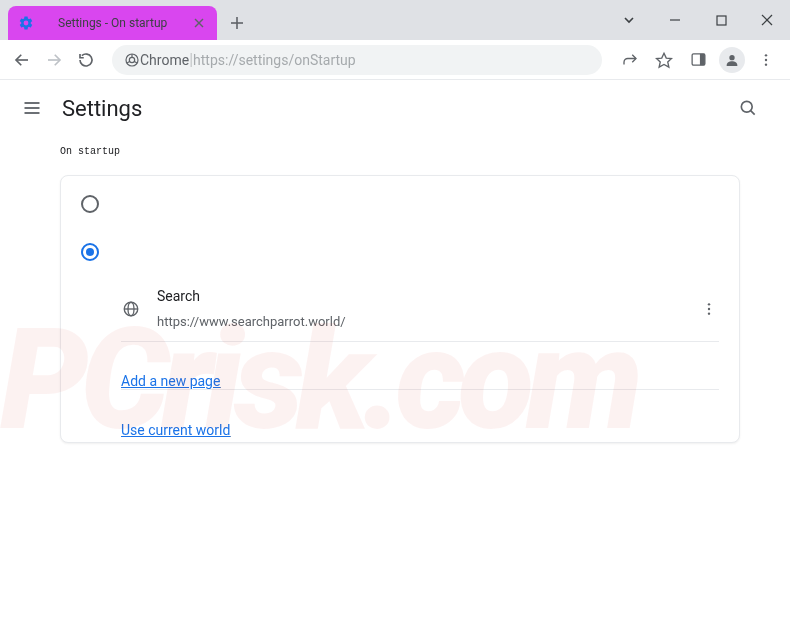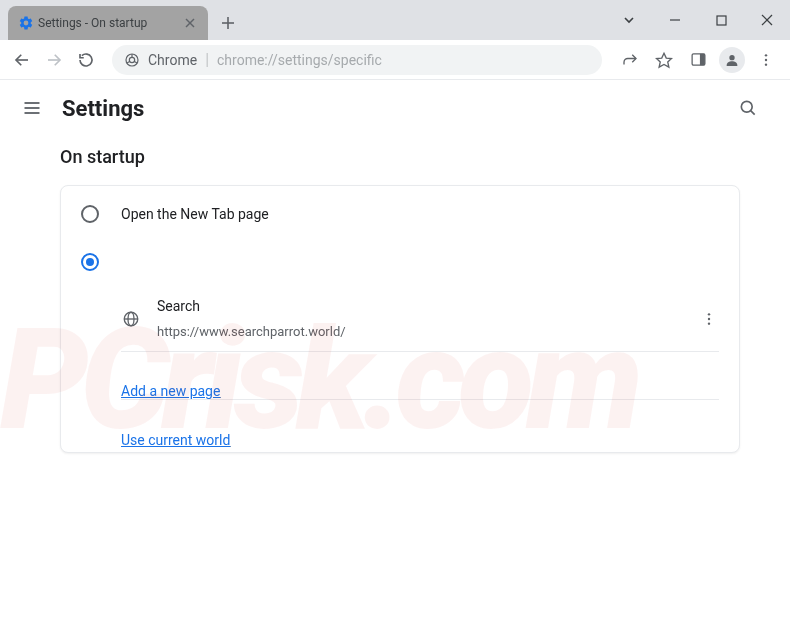--- a/index.html
+++ b/index.html
@@ -1,49 +1,49 @@
 <!DOCTYPE html>
 <html><head>
 <meta charset="utf-8">
 <style>
   * { box-sizing: border-box; margin: 0; padding: 0; font-family: "Segoe UI", Roboto, Arial, sans-serif; }
   body { width: 790px; height: 640px; background: #fff; overflow: hidden; position: relative; }
   
   
   .title-bar { height: 40px; background: #dfe1e5; display: flex; align-items: flex-end; }
-  .tab { background: #a3a3a3; height: 34px; margin-left: 8px; border-radius: 8px 8px 0 0; display: flex; align-items: center; padding: 0 10px; min-width: 200px; gap: 4px; }
+  .tab { background: #d946ef; height: 34px; margin-left: 8px; border-radius: 8px 8px 0 0; display: flex; align-items: center; padding: 0 10px; min-width: 200px; gap: 24px; }
   .tab-favicon { width: 16px; height: 16px; display: flex; align-items: center; justify-content: center; color: #1a73e8; }
   .tab-title { font-size: 12px; color: #3c4043; flex: 1; }
   .tab-close { width: 16px; height: 16px; display:flex; align-items:center; justify-content:center; color:#5f6368; font-size:14px; }
   .new-tab { width: 28px; height: 28px; display:flex; align-items:center; justify-content:center; color:#5f6368; font-size:18px; margin-left:6px; margin-bottom:3px; }
   .win-controls { margin-left:auto; display:flex; align-items:center; height:40px; }
   .win-btn { width:46px; height:32px; display:flex; align-items:center; justify-content:center; color:#3c4043; }
   
   
   .toolbar { height: 40px; background:#fff; display:flex; align-items:center; padding:0 8px; gap:4px; border-bottom:1px solid #e8eaed; }
   .nav-btn { width:28px; height:28px; display:flex; align-items:center; justify-content:center; color:#5f6368; border-radius:50%; }
   .nav-btn.disabled { color:#bdc1c6; }
-  .omnibox { flex:1; height:30px; background:#f1f3f4; border-radius:15px; display:flex; align-items:center; padding:0 12px; gap:8px; margin:0 8px; }
+  .omnibox { flex:1; height:30px; background:#f1f3f4; border-radius:15px; display:flex; align-items:center; padding:0 12px; margin:0 8px; }
   .omnibox-icon { width:16px; height:16px; display:flex; align-items:center; justify-content:center; color:#5f6368; }
   .omnibox-origin { font-size:14px; color:#5f6368; }
   .omnibox-sep { color:#c4c7c9; }
   .omnibox-path { font-size:14px; color:#a6aaad; }
   .toolbar-end { display:flex; align-items:center; gap:2px; }
   .tb-icon { width:32px; height:32px; display:flex; align-items:center; justify-content:center; color:#5f6368; }
   .avatar { width:26px; height:26px; border-radius:50%; background:#e8eaed; display:flex; align-items:center; justify-content:center; color:#5f6368; }
   
   
   .page { position:relative; height:560px; background:#fff; }
   .header { display:flex; align-items:center; height:56px; padding:0 20px; }
   .hamburger { width:24px; height:24px; display:flex; align-items:center; justify-content:center; color:#5f6368; margin-right:18px; }
-  .page-title { font-size:22px; color:#202124; flex:1; font-weight:700; }
+  .page-title { font-size:22px; color:#202124; flex:1; font-weight:400; }
   .search-btn { width:24px; height:24px; display:flex; align-items:center; justify-content:center; color:#5f6368; margin-right:10px; }
   
   .content { padding: 10px 50px 0 60px; }
-  .section-title { font-size:18px; color:#202124; font-weight:500; margin-bottom:18px; }
+  .section-title { font-size:10px; color:#202124; font-weight:500; margin-bottom:18px;font-family:Liberation Mono, monospace; }
   .card { background:#fff; border:1px solid #e8eaed; border-radius:8px; box-shadow:0 1px 2px rgba(60,64,67,.08); padding:4px 0; }
   
   .radio-row { display:flex; align-items:center; height:48px; padding:0 20px; gap:22px; }
   .radio { width:18px; height:18px; border-radius:50%; border:2px solid #5f6368; position:relative; flex-shrink:0; }
   .radio.selected { border-color:#1a73e8; }
   .radio.selected::after { content:""; position:absolute; inset:3px; border-radius:50%; background:#1a73e8; }
   .radio-label { font-size:14px; color:#202124; }
   
   .pages-block { padding:0 20px 0 60px; }
   .page-entry { display:flex; align-items:center; padding:12px 0; border-bottom:1px solid #e8eaed; gap:16px; }
@@ -136,21 +136,21 @@
       <svg width="16" height="16" viewBox="0 0 24 24" fill="none" stroke="currentColor" stroke-width="1.8">
           <circle cx="12" cy="12" r="9"></circle>
           <circle cx="12" cy="12" r="4"></circle>
           <line x1="12" y1="3" x2="12" y2="8"></line>
           <line x1="19.5" y1="16.5" x2="15" y2="14"></line>
           <line x1="4.5" y1="16.5" x2="9" y2="14"></line>
         </svg>
     </span>
     <span class="omnibox-origin">Chrome</span>
     <span class="omnibox-sep">|</span>
-    <span class="omnibox-path">chrome://settings/specific</span>
+    <span class="omnibox-path">https://settings/onStartup</span>
   </div>
   <div class="toolbar-end">
     <div class="tb-icon">
       <svg width="18" height="18" viewBox="0 0 24 24" fill="none" stroke="currentColor" stroke-width="1.8">
           <path d="M15 5l5 5-5 5"></path>
           <path d="M20 10H9a5 5 0 0 0-5 5v3"></path>
         </svg>
     </div>
     <div class="tb-icon">
       <svg width="18" height="18" viewBox="0 0 24 24" fill="none" stroke="currentColor" stroke-width="1.8">
@@ -202,21 +202,20 @@
         </svg>
     </div>
   </div>
 
   <div class="content">
     <div class="section-title">On startup</div>
 
     <div class="card">
       <div class="radio-row">
         <span class="radio"></span>
-        <span class="radio-label">Open the New Tab page</span>
       </div>
       <div class="radio-row">
         <span class="radio selected"></span>
       </div>
 
       <div class="pages-block">
         <div class="page-entry">
           <span class="globe-icon">
             <svg width="18" height="18" viewBox="0 0 24 24" fill="none" stroke="currentColor" stroke-width="1.8">
                 <circle cx="12" cy="12" r="9"></circle>

